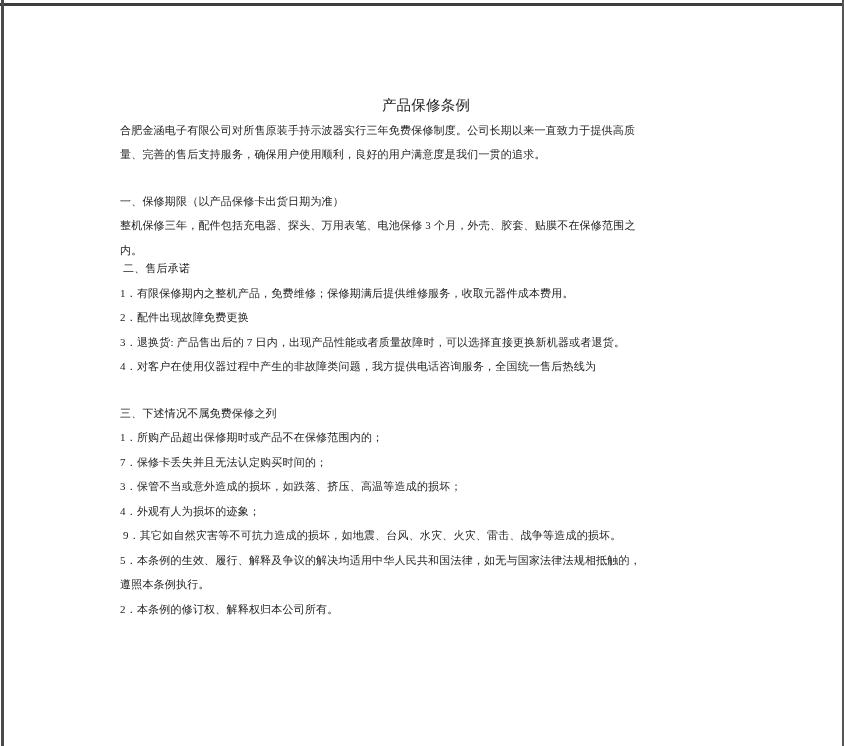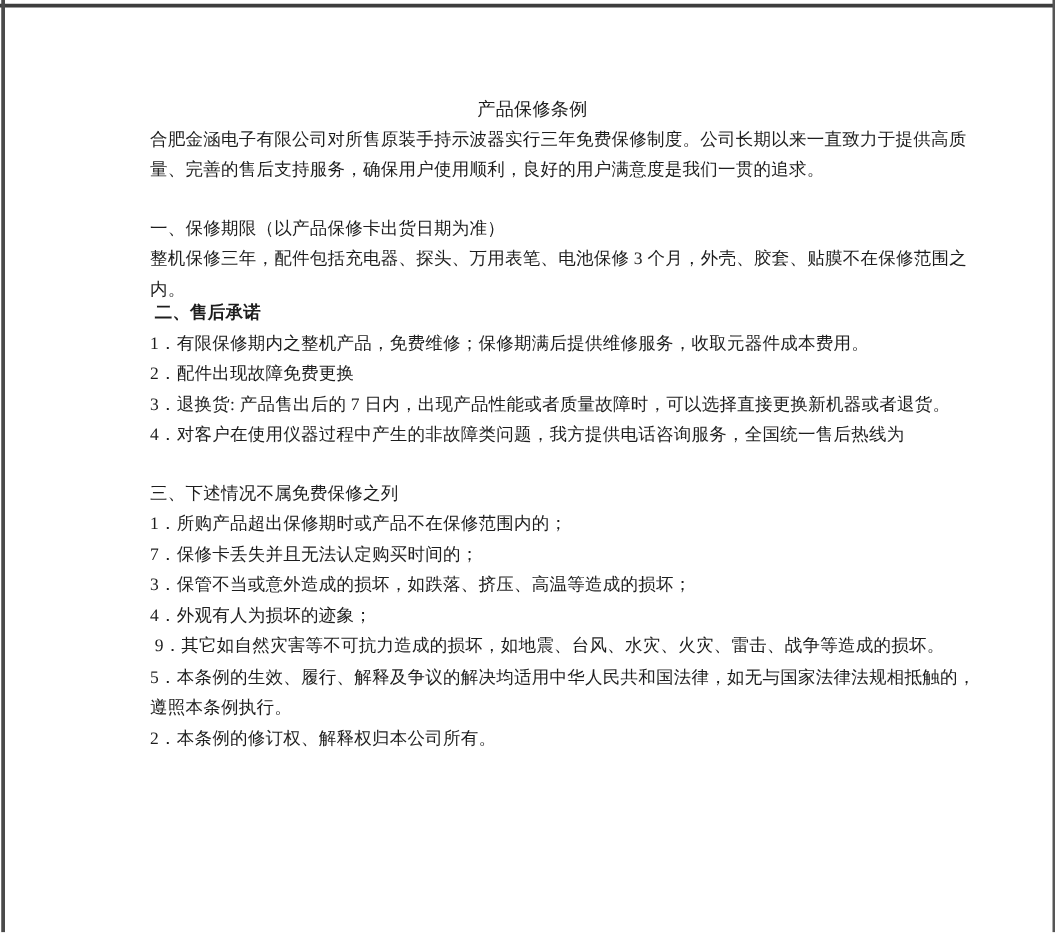--- a/index.html
+++ b/index.html
@@ -34,41 +34,40 @@
   }
   .frame-right {
     position: absolute;
     top: 0; right: 0;
     width: 2px; height: 746px;
     background: #555555;
   }
   .content {
     position: absolute;
     left: 120px;
-    top: 76px;
+    top: 93px;
     width: 612px;
   }
   .line {
-    font-size: 14px;
+    font-size: 11px;
     line-height: 24.5px;
     height: 24.5px;
     color: #1d1d1d;
     white-space: pre;
     letter-spacing: 0.2px;
   }
   .line.title {
     text-align: center;
     font-size: 14.5px;
   }
   .line.blank {
     height: 22px;
   }
   .line.tight {
     margin-top: -6px;
-    font-weight: bold;
   }
 </style>
 </head>
 <body>
 
 <div class="page">
   <div class="frame-top"></div>
   <div class="frame-left"></div>
   <div class="frame-right"></div>
   <div class="content">

